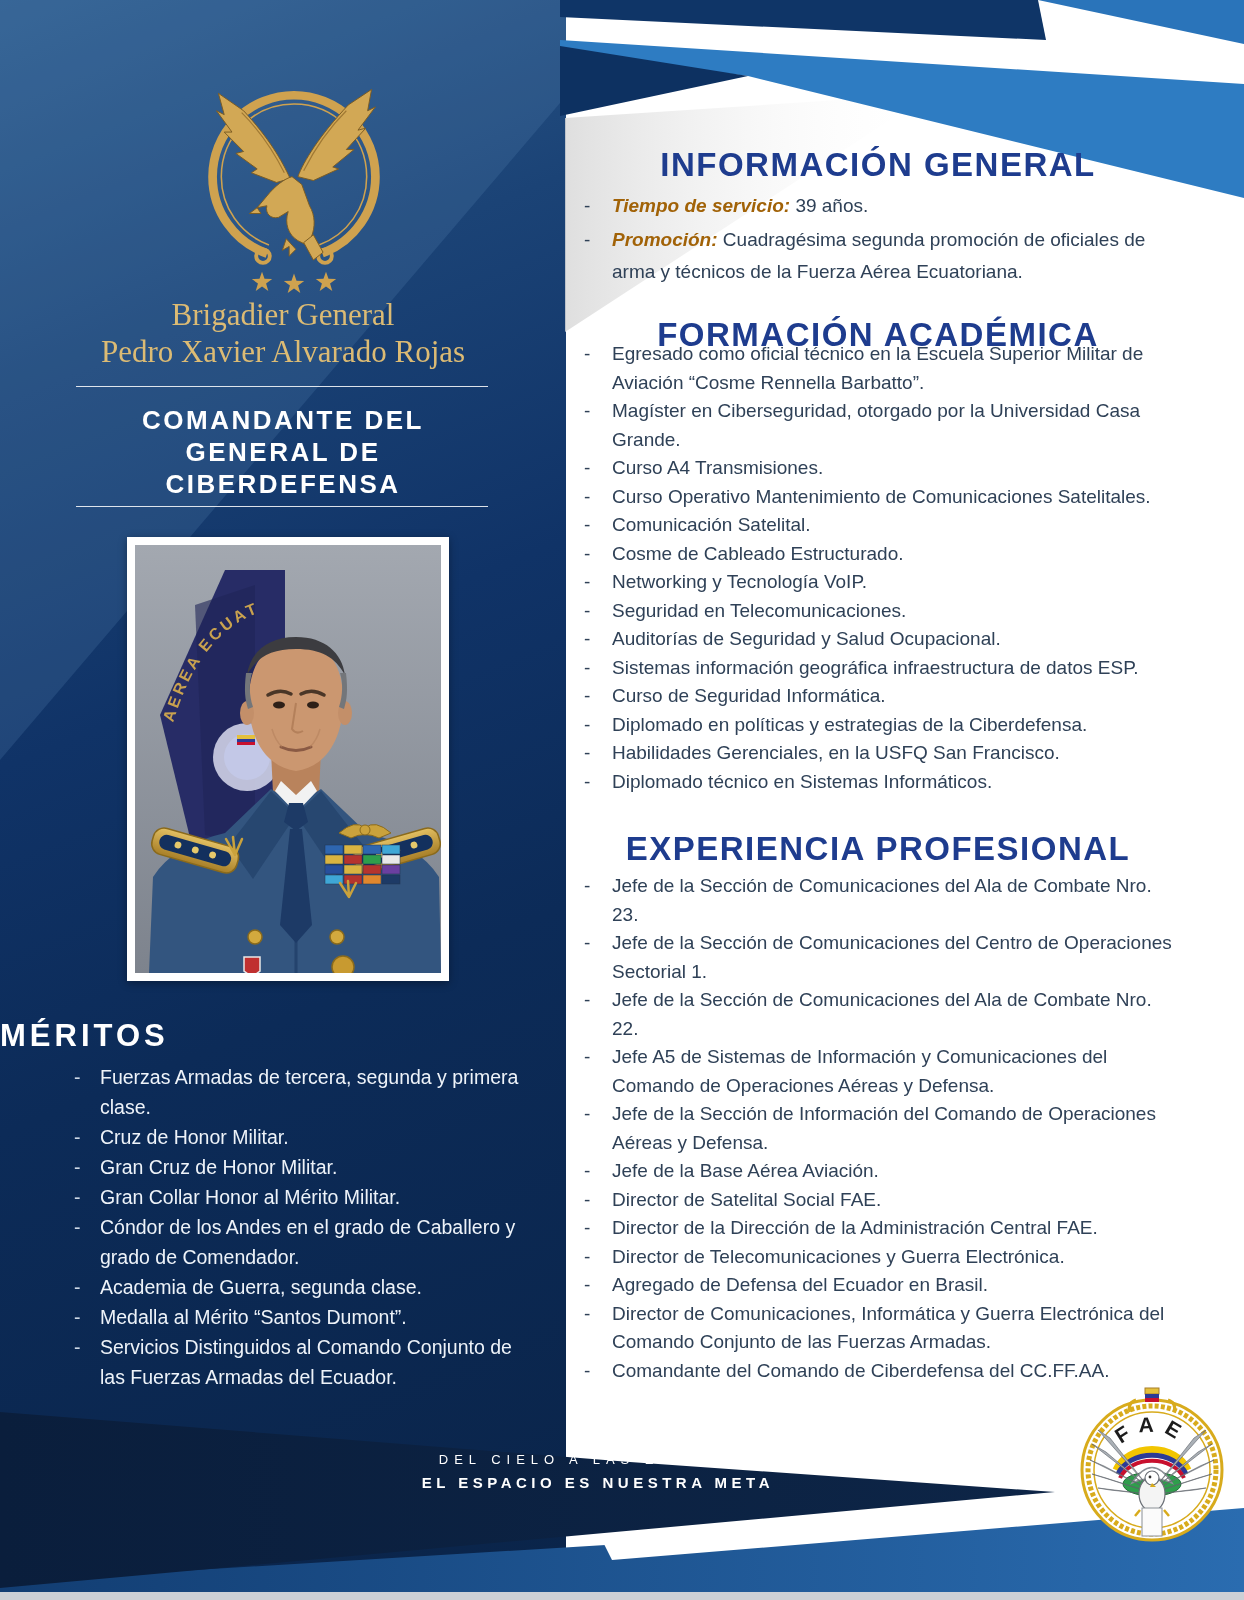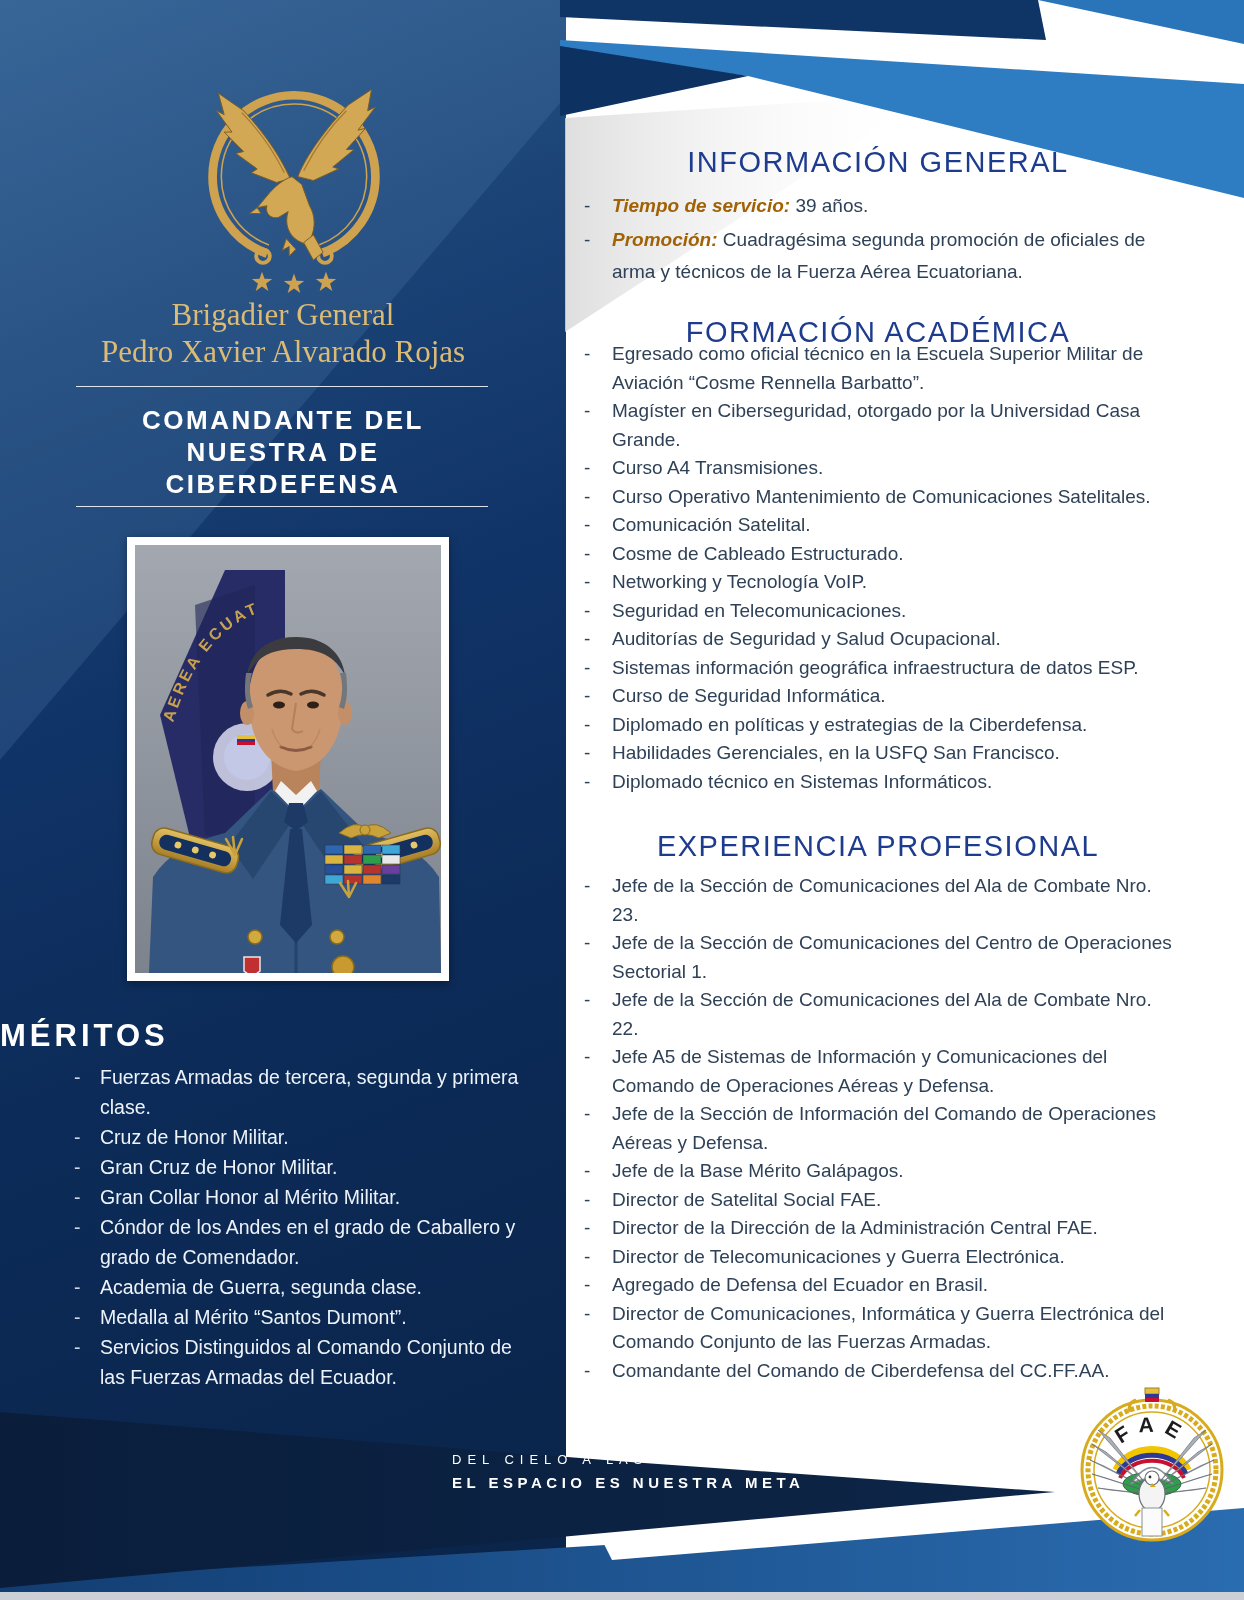--- a/index.html
+++ b/index.html
@@ -24,31 +24,31 @@
   .photo-frame{position:absolute;left:127px;top:537px;width:306px;height:428px;padding:8px;
     background:#ffffff;box-shadow:0 2px 8px rgba(0,0,0,.35);}
   .photo-frame svg{display:block;width:306px;height:428px;}
   .sidebar-h{position:absolute;left:0;top:1018px;width:566px;text-align:left;color:#ffffff;
     font-size:31px;font-weight:bold;letter-spacing:4px;}
   .merits-list{position:absolute;left:70px;top:1062px;width:460px;list-style:none;margin:0;padding:0;
     color:#eef3f9;font-size:19.5px;line-height:30px;}
   .merits-list li{position:relative;padding-left:30px;}
   .merits-list li::before{content:"-";position:absolute;left:4px;color:#cdd8e6;}
   
-  .section-h{position:absolute;left:580px;width:596px;text-align:center;font-weight:normal;
-    font-size:29px;letter-spacing:1.5px;color:#1e3c8e;}
+  .section-h{position:absolute;left:580px;width:596px;text-align:center;font-weight:bold;
+    font-size:33px;letter-spacing:1.5px;color:#1e3c8e;}
   .list{position:absolute;left:580px;width:600px;list-style:none;margin:0;padding:0;
     font-size:19px;line-height:28.5px;color:#2f4157;}
   .list li{position:relative;padding-left:32px;}
   .list li::before{content:"-";position:absolute;left:4px;color:#2f4157;}
   .list b{color:#a16207;font-style:italic;}
   .list.roomy{line-height:32px;}
   .list.roomy li{margin-bottom:2px;}
   
-  .motto{position:absolute;left:452px;top:1452px;width:360px;text-align:left;color:#ffffff;z-index:3;}
+  .motto{position:absolute;left:414px;top:1452px;width:360px;text-align:right;color:#ffffff;z-index:3;}
   .motto .l1{display:block;font-size:13px;letter-spacing:6px;}
   .motto .l2{display:block;font-size:15px;font-weight:bold;letter-spacing:4.5px;margin-top:7px;}
   .fae-logo{position:absolute;left:1070px;top:1386px;width:164px;height:164px;z-index:3;}
 </style>
 </head>
 <body>
 
 <div class="sidebar"></div>
 
 <svg class="bg-svg" viewBox="0 0 1244 1600" preserveAspectRatio="none">
@@ -106,21 +106,21 @@
 
   <div class="name-block">
     <div>Brigadier General</div>
     <div>Pedro Xavier Alvarado Rojas</div>
   </div>
 
   <div class="rule" style="top:386px"></div>
 
   <div class="title-block">
     <div>COMANDANTE DEL</div>
-    <div>NUESTRA DE</div>
+    <div>GENERAL DE</div>
     <div>CIBERDEFENSA</div>
   </div>
 
   <div class="rule" style="top:506px"></div>
 
   <div class="photo-frame">
     <svg viewBox="0 0 306 428">
       <defs>
         <linearGradient id="pbg" x1="0" y1="0" x2="0" y2="1">
           <stop offset="0" stop-color="#a3a8b0"></stop>
@@ -251,21 +251,21 @@
       <li>Diplomado técnico en Sistemas Informáticos.</li>
     </ul>
 
   <div class="section-h" style="top:830px">EXPERIENCIA PROFESIONAL</div>
   <ul class="list" style="top:872px">
       <li>Jefe de la Sección de Comunicaciones del Ala de Combate Nro. 23.</li>
       <li>Jefe de la Sección de Comunicaciones del Centro de Operaciones Sectorial 1.</li>
       <li>Jefe de la Sección de Comunicaciones del Ala de Combate Nro. 22.</li>
       <li>Jefe A5 de Sistemas de Información y Comunicaciones del Comando de Operaciones Aéreas y Defensa.</li>
       <li>Jefe de la Sección de Información del Comando de Operaciones Aéreas y Defensa.</li>
-      <li>Jefe de la Base Mérito Galápagos.</li>
+      <li>Jefe de la Base Aérea Aviación.</li>
       <li>Director de Satelital Social FAE.</li>
       <li>Director de la Dirección de la Administración Central FAE.</li>
       <li>Director de Telecomunicaciones y Guerra Electrónica.</li>
       <li>Agregado de Defensa del Ecuador en Brasil.</li>
       <li>Director de Comunicaciones, Informática y Guerra Electrónica del Comando Conjunto de las Fuerzas Armadas.</li>
       <li>Comandante del Comando de Ciberdefensa del CC.FF.AA.</li>
     </ul>
 
 </div>
 

